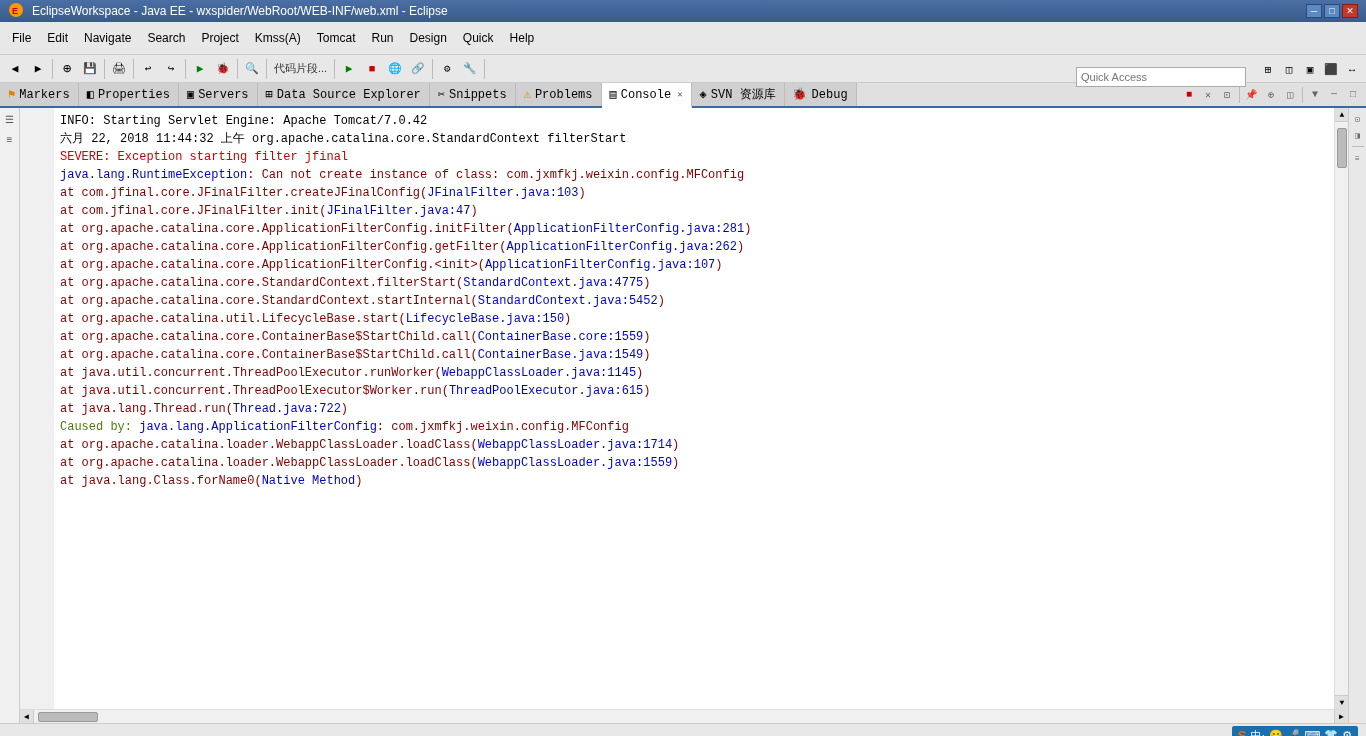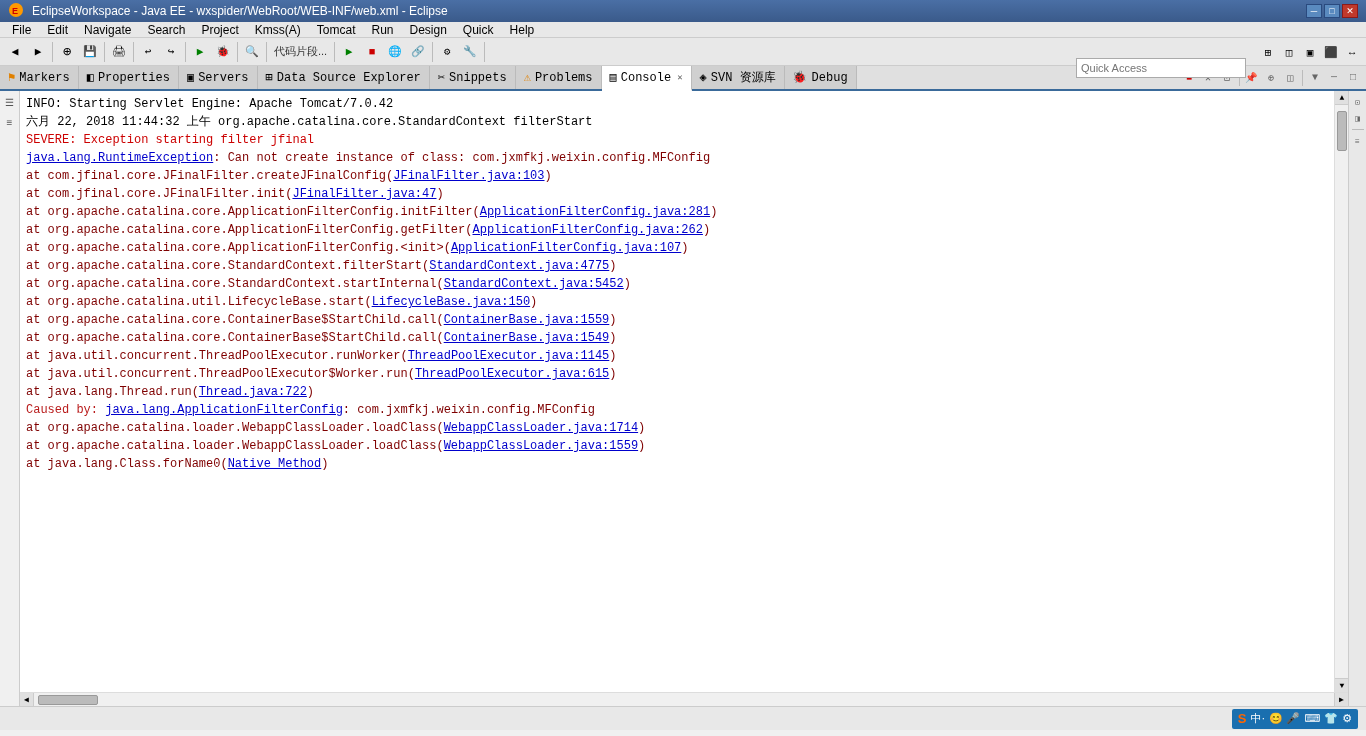--- a/index.html
+++ b/index.html
@@ -13,21 +13,21 @@
       display: flex;
       align-items: center;
       padding: 0 8px;
       font-family: 'Segoe UI', Arial, sans-serif;
       font-size: 12px;
     }
 
     
     #menubar {
       background: #e8e8e8;
-      height: 16px;
+      height: 33px;
       display: flex;
       align-items: center;
       border-bottom: 1px solid #ccc;
       font-family: 'Segoe UI', Arial, sans-serif;
       font-size: 12px;
       padding: 0 4px;
     }
     #menubar .menu-item { padding: 2px 8px; cursor: pointer; }
 
     
@@ -61,26 +61,27 @@
 
     
     #console-output {
       background: white;
       flex: 1;
       overflow: auto;
       padding: 4px 6px;
       font-family: 'Courier New', Courier, monospace;
       font-size: 12px;
       line-height: 1.4;
+      margin-left: 34px;
     }
     .con-info { color: #000; }
     .con-severe { color: #cc0000; }
-    .con-link { color: #0000cc; text-decoration: underline; cursor: pointer; }
+    .con-link { color: #0000cc; cursor: pointer; }
     .con-stack { color: #7f0000; }
-    .con-caused { color: #b91c1c; }
+    .con-caused { color: #4d7c0f; }
 
     
     #main-area {
       display: flex;
       height: calc(736px - 22px - 22px - 28px - 28px);
     }
     .sb-icon { width: 16px; height: 16px; display: flex; align-items: center; justify-content: center; font-size: 10px; color: #555; cursor: pointer; }
 
     
     #statusbar {
@@ -177,21 +178,21 @@
 
   <div class="tb-btn" style="color:green;">▶</div>
   <div class="tb-btn" style="color:#cc0000;">■</div>
   <div class="tb-btn">🌐</div>
   <div class="tb-btn">🔗</div>
   <div class="tb-sep"></div>
   <div class="tb-btn">⚙</div>
   <div class="tb-btn">🔧</div>
   <div class="tb-sep"></div>
 
-  <div style="position:absolute;right:120px;top:20px;display:flex;align-items:center;gap:4px;">
+  <div style="position:absolute;right:120px;top:12px;display:flex;align-items:center;gap:4px;">
     <input type="text" style="width: 170px; height: 20px; border: 1px solid rgb(170, 170, 170); font-size: 11px; padding: 0px 4px; font-family: &quot;Segoe UI&quot;, Arial, sans-serif;" placeholder="Quick Access">
   </div>
 
   <div style="position:absolute;right:4px;top:4px;display:flex;align-items:center;gap:1px;">
     <div class="tb-btn" style="width:20px;height:20px;">⊞</div>
     <div class="tb-btn" style="width:20px;height:20px;">◫</div>
     <div class="tb-btn" style="width:20px;height:20px;">▣</div>
     <div class="tb-btn" style="width:20px;height:20px;">⬛</div>
     <div class="tb-btn" style="width:20px;height:20px;">↔</div>
   </div>
@@ -300,27 +301,27 @@
           <div>
             <span class="con-stack">	at org.apache.catalina.core.StandardContext.filterStart(</span><span class="con-link">StandardContext.java:4775</span><span class="con-stack">)</span>
           </div>
           <div>
             <span class="con-stack">	at org.apache.catalina.core.StandardContext.startInternal(</span><span class="con-link">StandardContext.java:5452</span><span class="con-stack">)</span>
           </div>
           <div>
             <span class="con-stack">	at org.apache.catalina.util.LifecycleBase.start(</span><span class="con-link">LifecycleBase.java:150</span><span class="con-stack">)</span>
           </div>
           <div>
-            <span class="con-stack">	at org.apache.catalina.core.ContainerBase$StartChild.call(</span><span class="con-link">ContainerBase.java:1559</span><span class="con-stack">)</span>
+            <span class="con-stack">	at org.apache.catalina.core.ContainerBase$StartChild.call(</span><span class="con-link">ContainerBase.core:1559</span><span class="con-stack">)</span>
           </div>
           <div>
             <span class="con-stack">	at org.apache.catalina.core.ContainerBase$StartChild.call(</span><span class="con-link">ContainerBase.java:1549</span><span class="con-stack">)</span>
           </div>
           <div>
-            <span class="con-stack">	at java.util.concurrent.ThreadPoolExecutor.runWorker(</span><span class="con-link">ThreadPoolExecutor.java:1145</span><span class="con-stack">)</span>
+            <span class="con-stack">	at java.util.concurrent.ThreadPoolExecutor.runWorker(</span><span class="con-link">WebappClassLoader.java:1145</span><span class="con-stack">)</span>
           </div>
           <div>
             <span class="con-stack">	at java.util.concurrent.ThreadPoolExecutor$Worker.run(</span><span class="con-link">ThreadPoolExecutor.java:615</span><span class="con-stack">)</span>
           </div>
           <div>
             <span class="con-stack">	at java.lang.Thread.run(</span><span class="con-link">Thread.java:722</span><span class="con-stack">)</span>
           </div>
 
           <div>
             <span class="con-caused">Caused by: </span><span class="con-link">java.lang.ApplicationFilterConfig</span><span class="con-stack">: com.jxmfkj.weixin.config.MFConfig</span>

